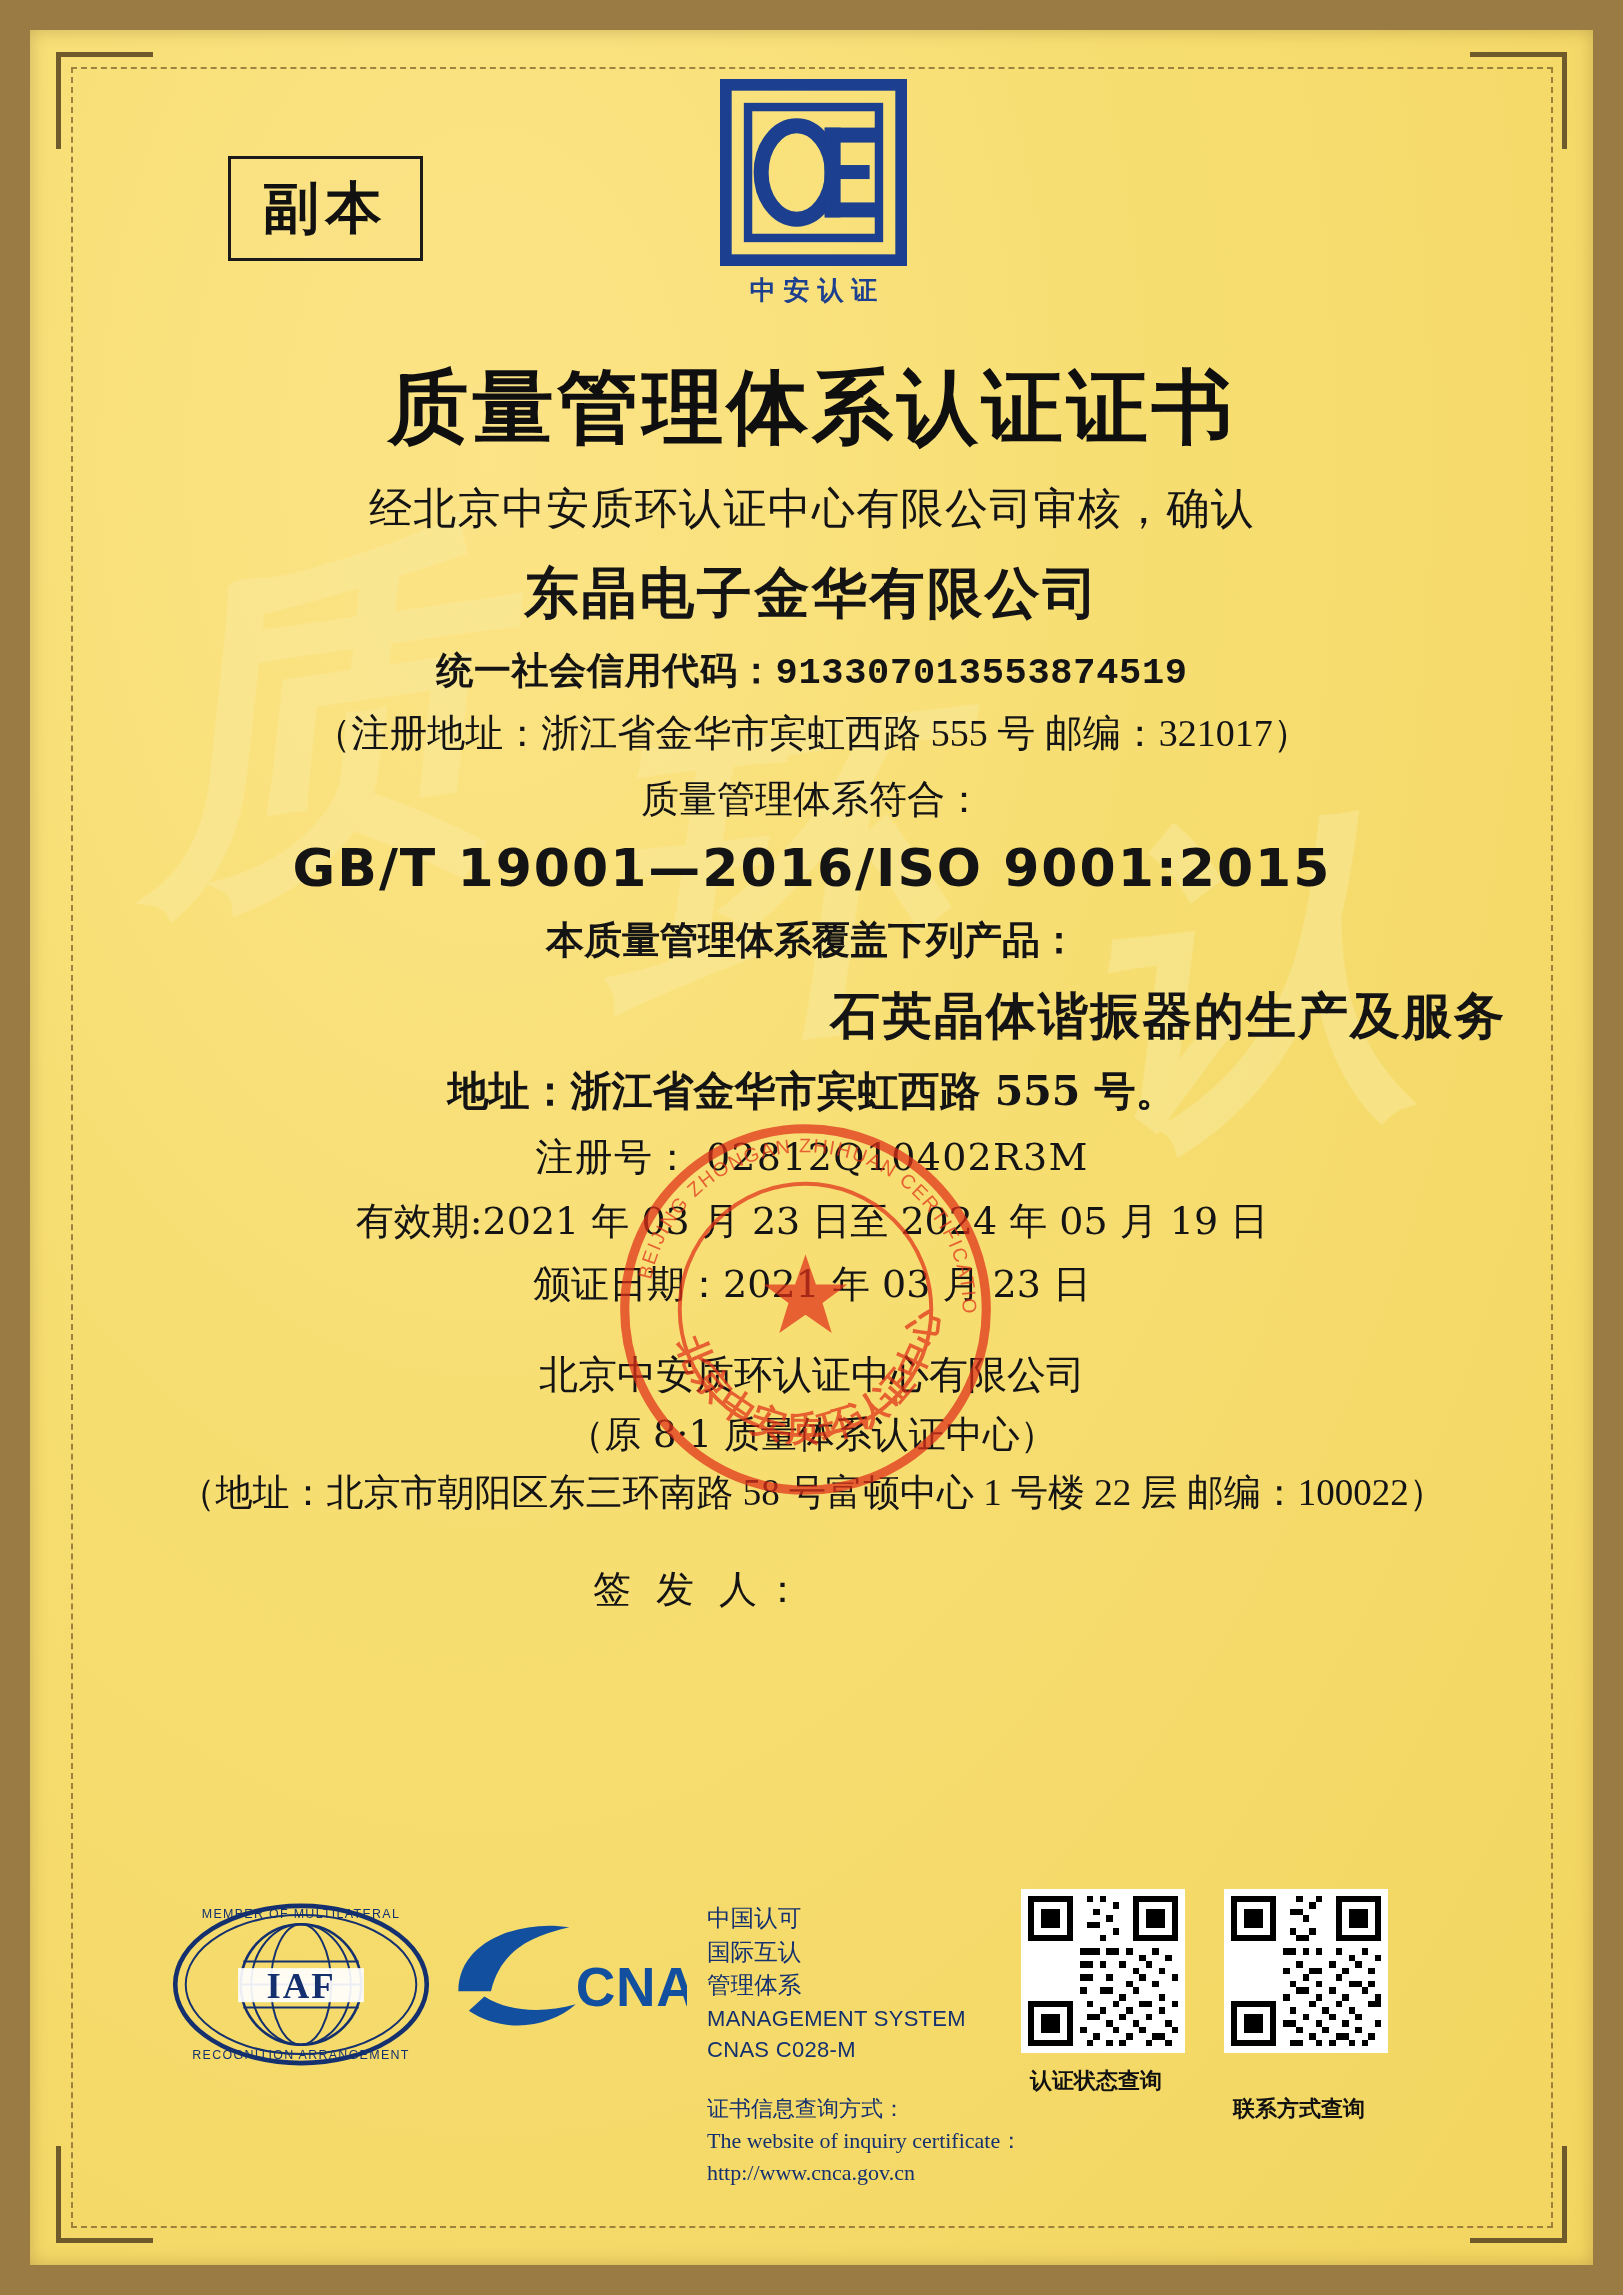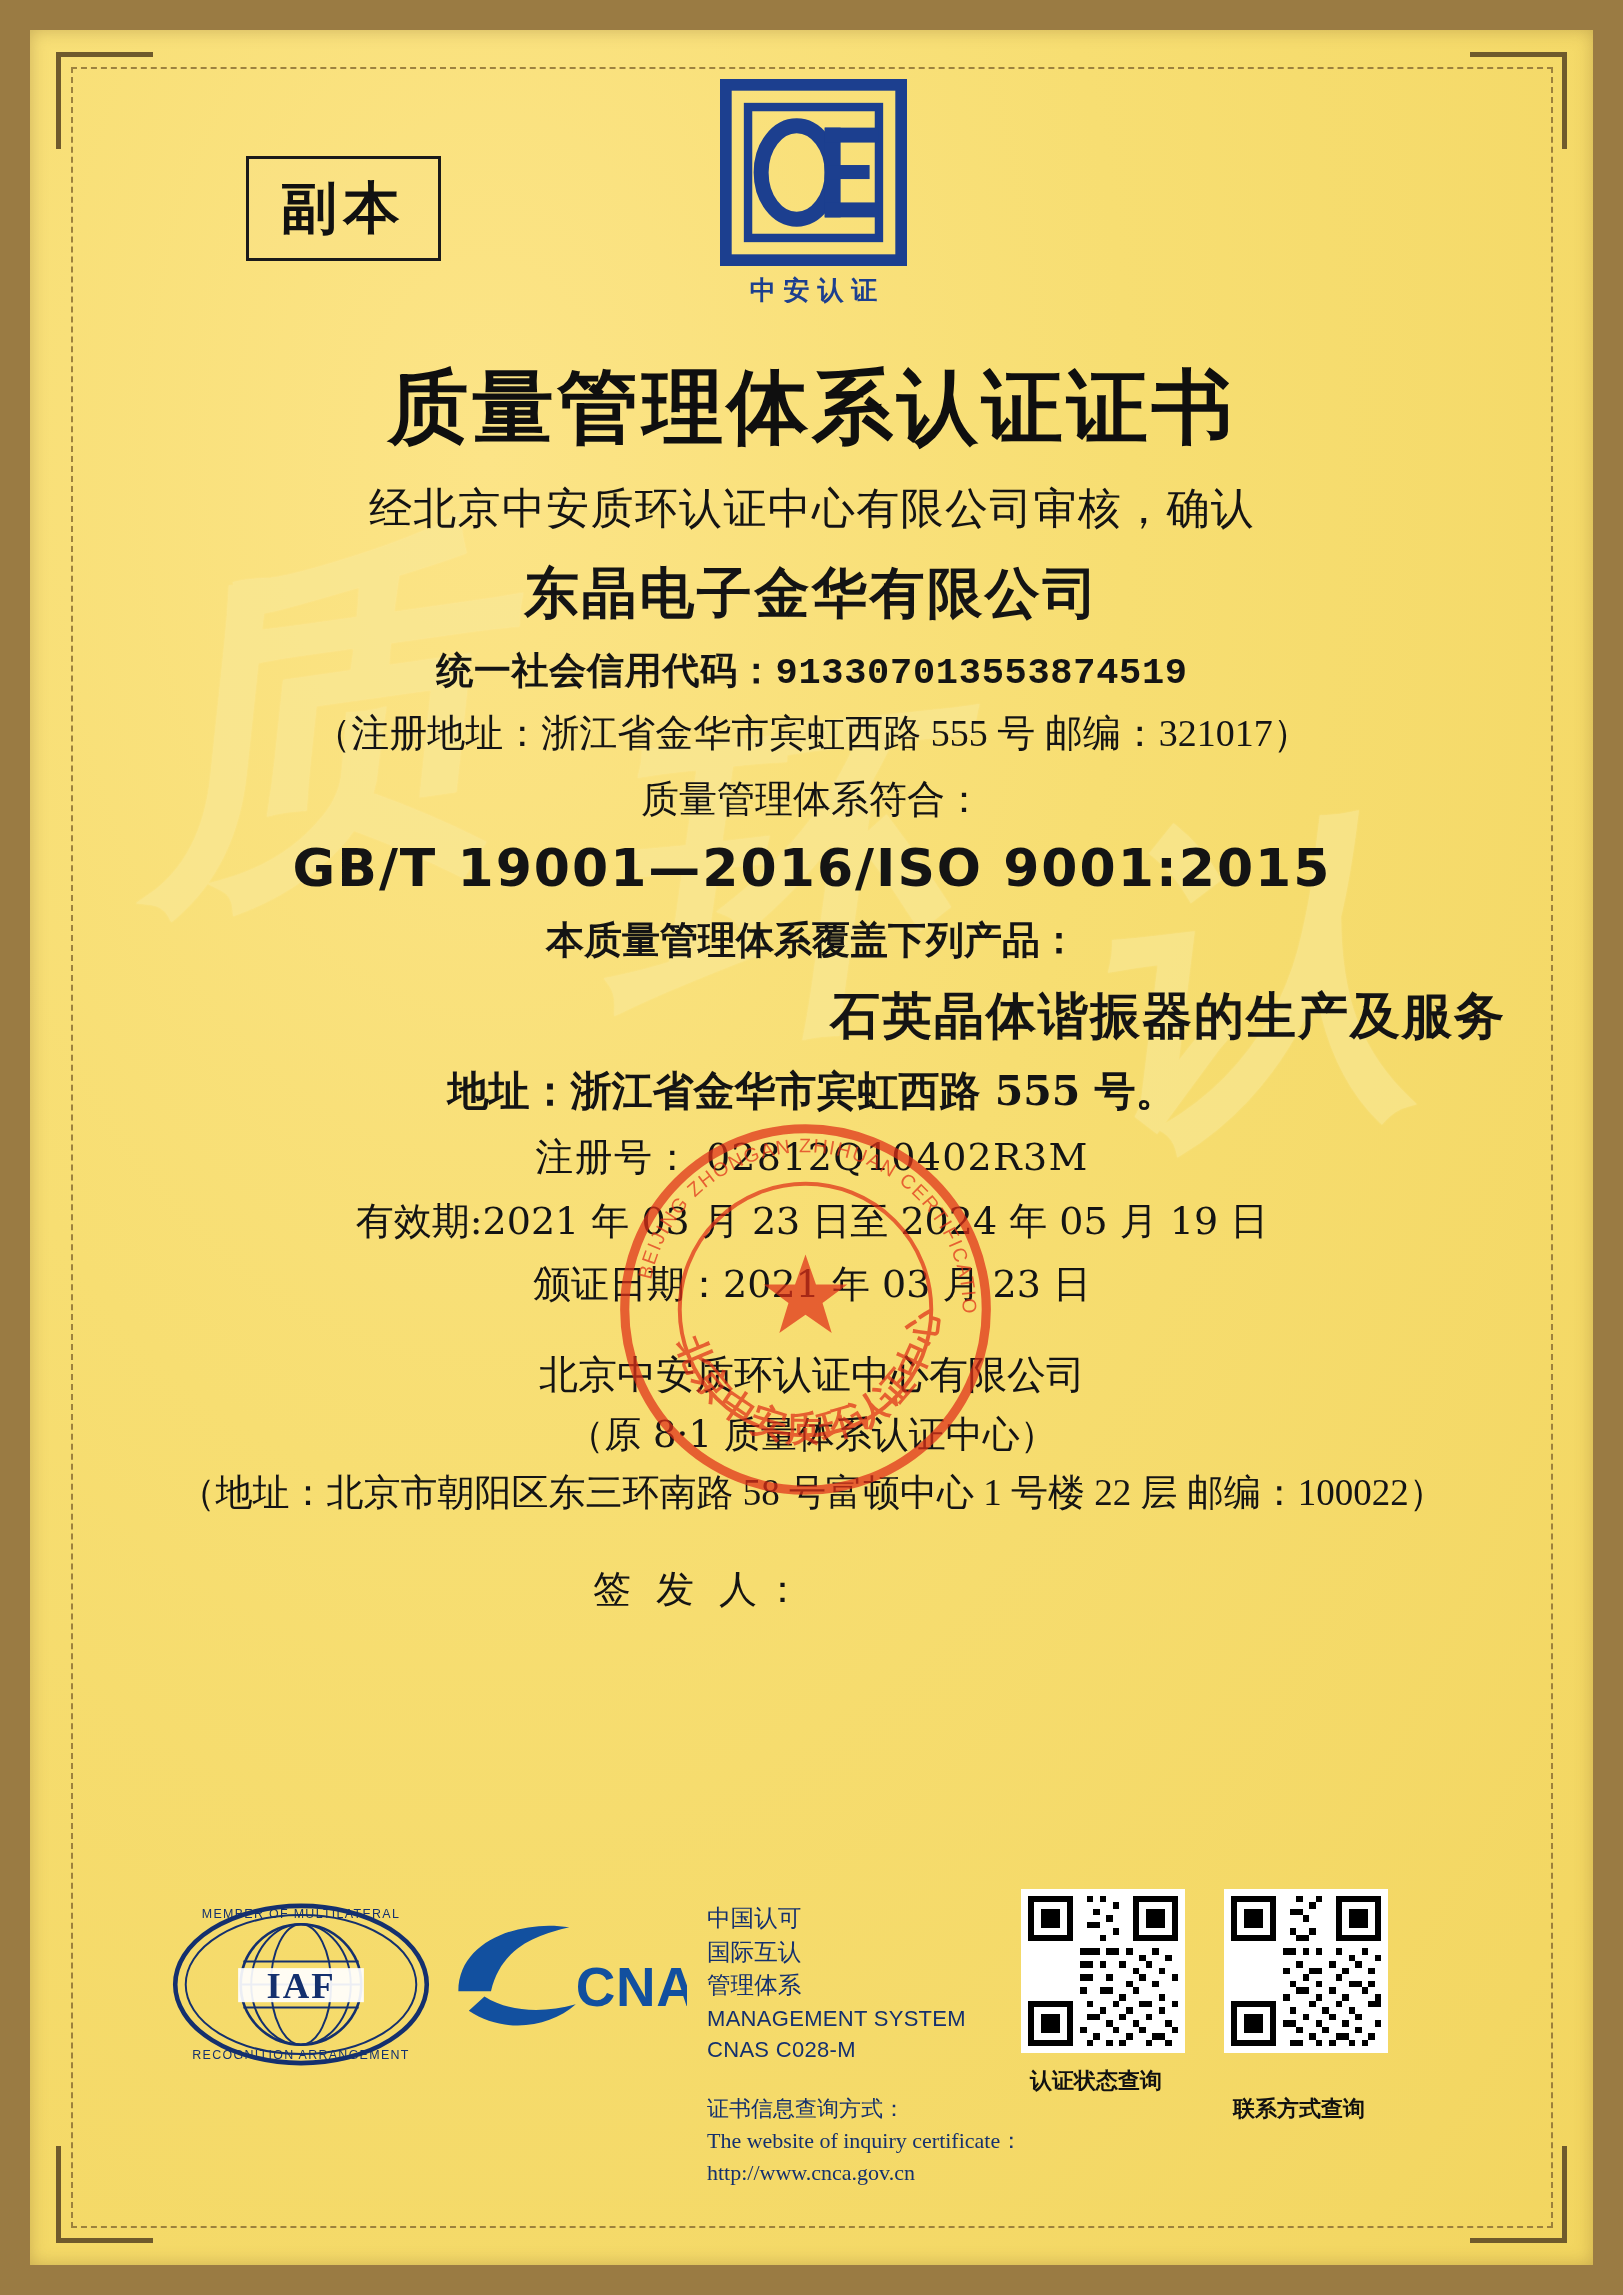--- a/index.html
+++ b/index.html
@@ -76,21 +76,21 @@
     line-height: 1;
     text-shadow: 0 0 2px rgba(255,255,255,.35);
   }
   .wm1 { left: 26px;  top: 0px;   font-size: 367px; transform: rotate(-8deg); }
   .wm2 { left: 497px; top: 170px; font-size: 340px; transform: rotate(-6deg); }
   .wm3 { left: 982px;top: 275px; font-size: 327px; transform: rotate(-7deg); }
 
   
   .fuben {
     position: absolute;
-    left: 246px;
+    left: 228px;
     top: 156px;
     width: 189px;
     height: 99px;
     border: 3.9px solid #1a1a1a;
     display: flex;
     align-items: center;
     justify-content: center;
     font-family: "DejaVu Serif", serif;
     font-weight: bold;
     font-size: 56px;

